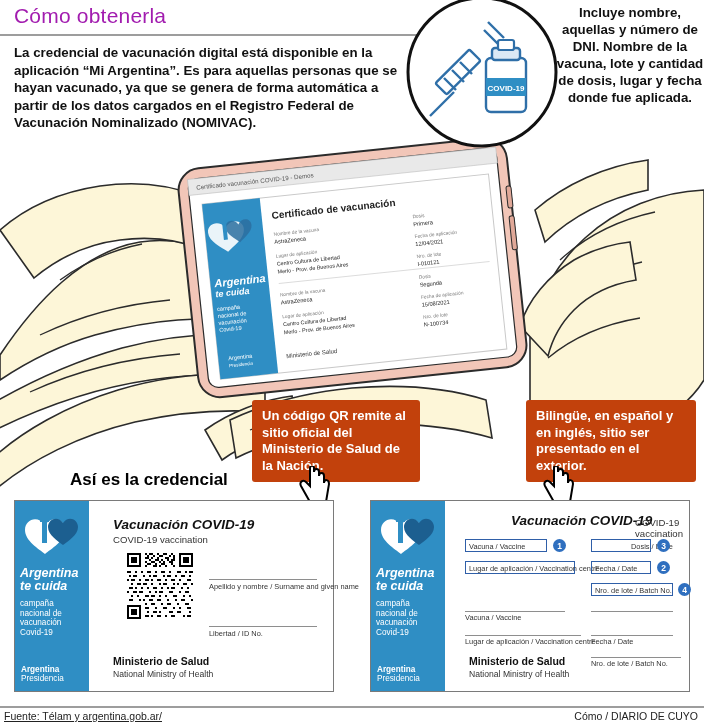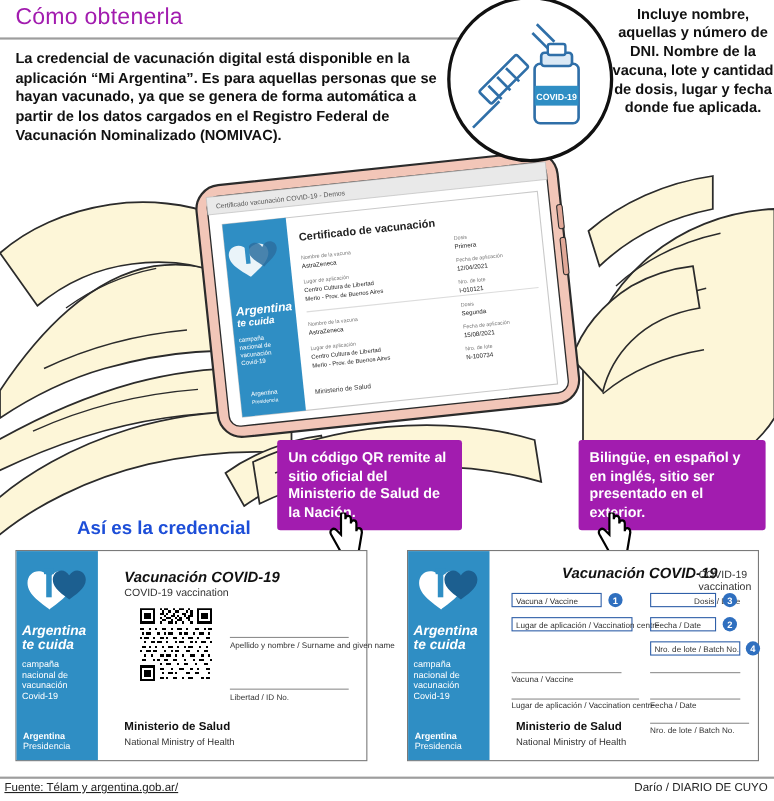--- a/index.html
+++ b/index.html
@@ -43,32 +43,32 @@
   #illustration{left:0;top:130px;width:704px;height:360px;}
 
   .hand{fill:#fdf6d8;stroke:#2b2b2b;stroke-width:1.6;}
   .hand-line{fill:none;stroke:#2b2b2b;stroke-width:1.3;}
 
   
   #magnifier{left:400px;top:-8px;width:170px;height:170px;}
 
   
   .callout{
-    background:#a21caf;color:#fff;
+    background:#c2410c;color:#fff;
     font-size:13px;font-weight:bold;line-height:16.5px;
     padding:8px 10px;border-radius:3px;
   }
   #callout-qr{left:252px;top:400px;width:148px;}
   #callout-bilingue{left:526px;top:400px;width:150px;}
   .pointer-hand{position:absolute;}
 
   
   #subtitle{
     left:70px;top:470px;
-    font-size:17px;font-weight:bold;color:#1d4ed8;
+    font-size:17px;font-weight:bold;color:#000000;
   }
 
   
   .card{
     border:1px solid #7a7a7a;background:#fff;
     box-sizing:border-box;
   }
   #card-left{left:14px;top:500px;width:320px;height:192px;}
   #card-right{left:370px;top:500px;width:320px;height:192px;}
 
@@ -488,13 +488,13 @@
     <div class="field-line" style="left:146px;top:156px;width:90px;"></div>
     <div class="field-label" style="left:146px;top:158px;">Nro. de lote / Batch No.</div>
 
     <div class="card-foot1">Ministerio de Salud</div>
     <div class="card-foot2">National Ministry of Health</div>
   </div>
 </div>
 
 <div class="abs" id="footer-rule"></div>
 <div class="abs" id="source">Fuente: Télam y argentina.gob.ar/</div>
-<div class="abs" id="credit">Darío / DIARIO DE CUYO</div>
+<div class="abs" id="credit">Cómo / DIARIO DE CUYO</div>
 
 </body></html>

